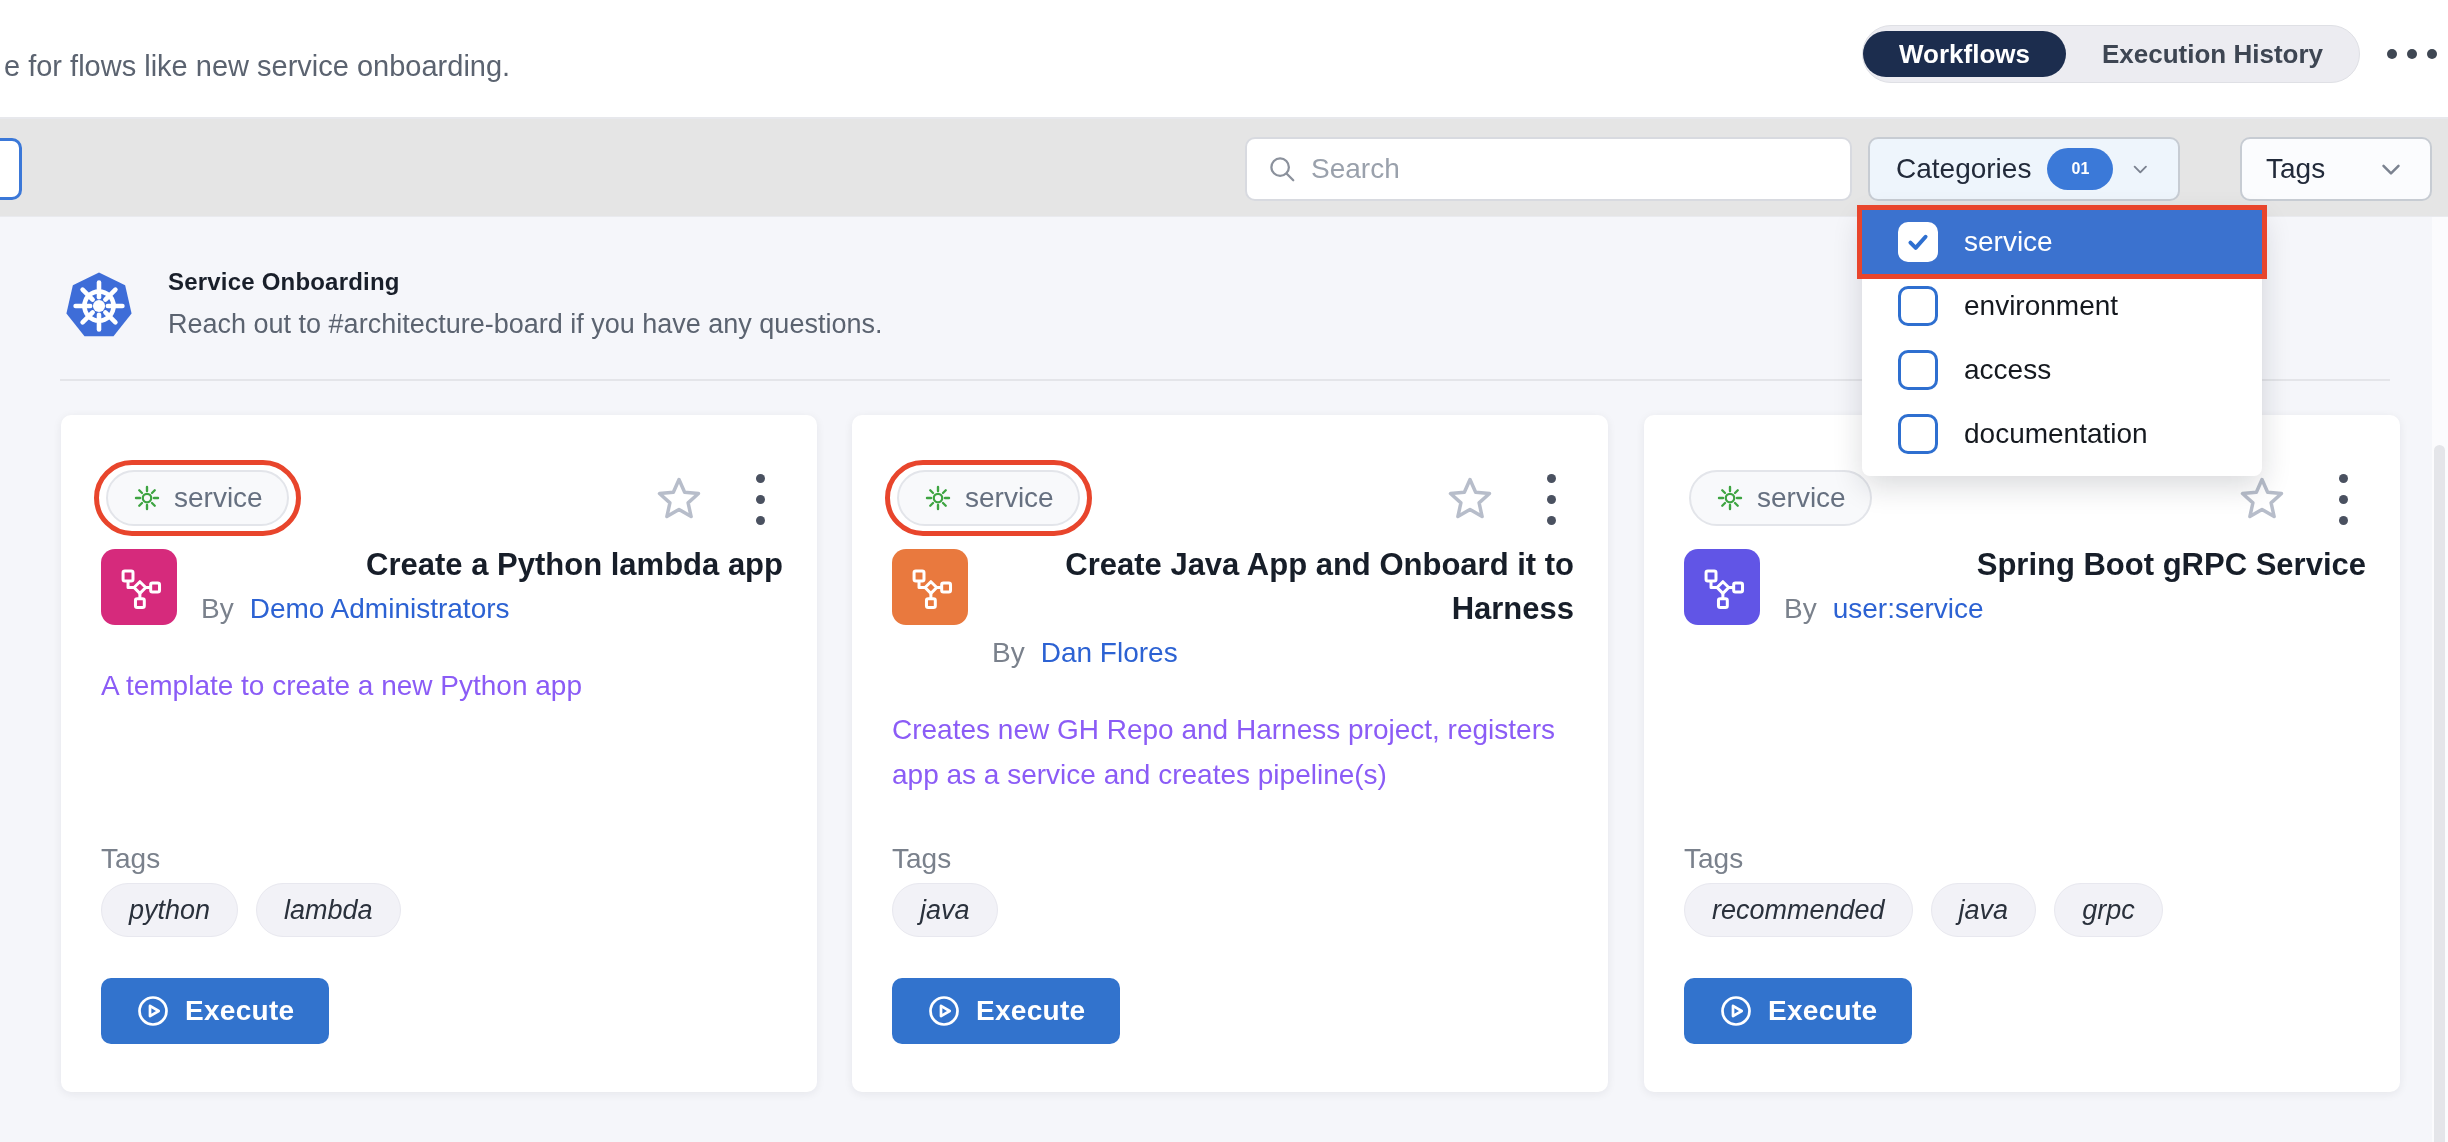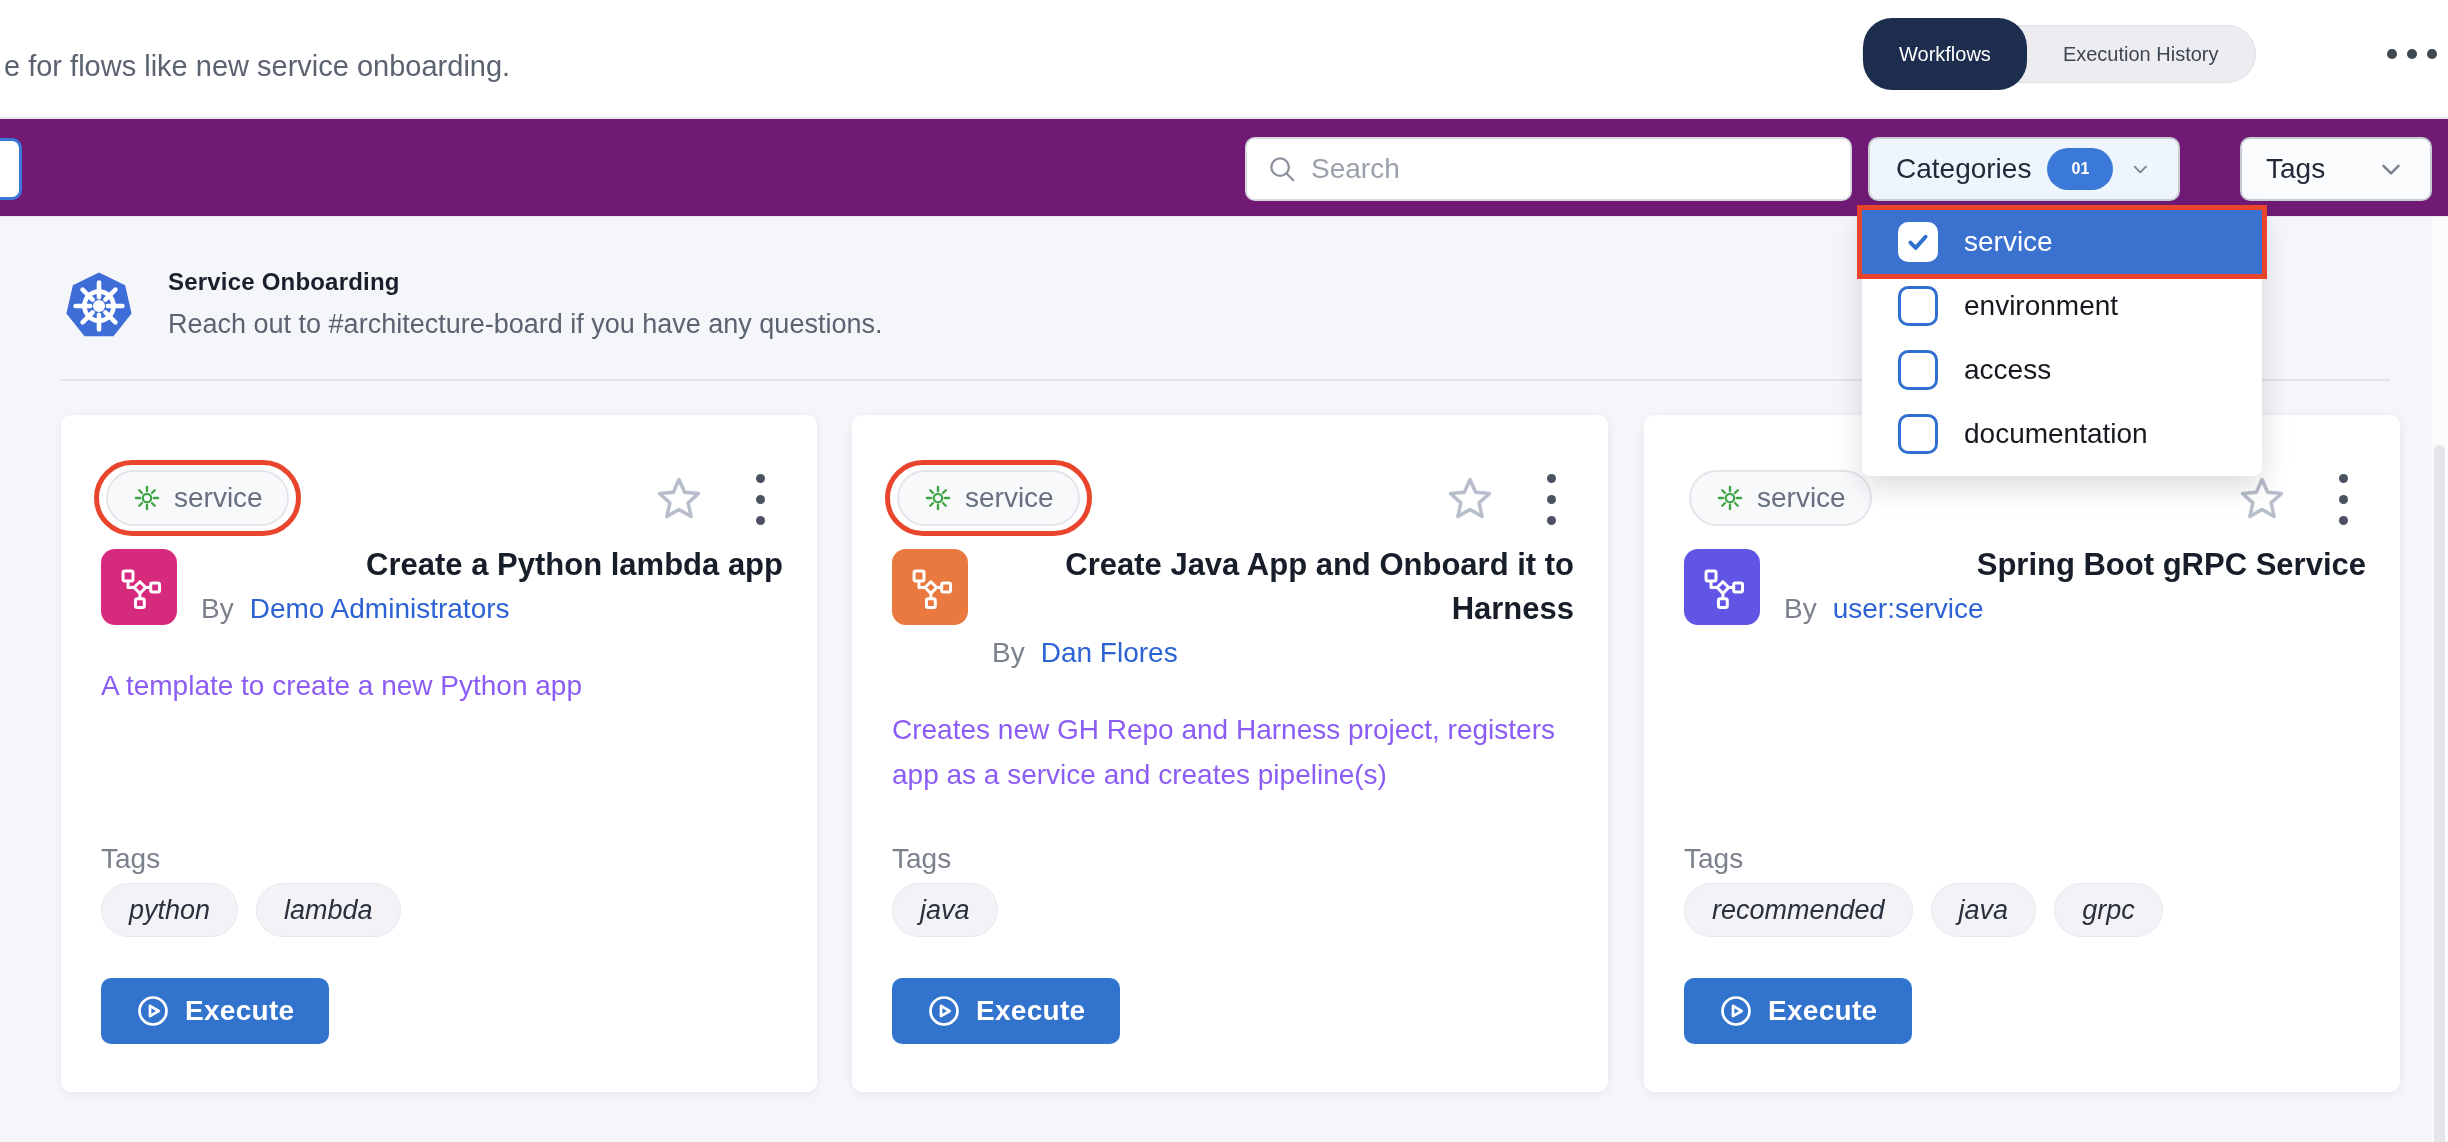--- a/index.html
+++ b/index.html
@@ -4,27 +4,27 @@
 <style>
   * { margin:0; padding:0; box-sizing:border-box; }
   html,body { width:2448px; height:1142px; }
   body { font-family:"Liberation Sans", sans-serif; background:#f5f6fa; overflow:hidden; }
   #app { position:relative; width:2448px; height:1142px; }
 
   
   .topbar { position:absolute; left:0; top:0; width:2448px; height:119px; background:#ffffff; border-bottom:2px solid #e7e8ec; }
   .header-subtitle { position:absolute; left:4px; top:50px; font-size:29px; color:#5b6370; white-space:nowrap; }
   .nav-tabs { position:absolute; left:1862px; top:25px; height:58px; display:flex; align-items:center; background:#ececf1; border:1px solid #dfe0e5; border-radius:29px; }
-  .nav-tab { height:72px; display:flex; align-items:center; padding:0 36px; font-size:20px; font-weight:normal; color:#3e4653; border-radius:29px; cursor:pointer; }
+  .nav-tab { height:46px; display:flex; align-items:center; padding:0 36px; font-size:26px; font-weight:bold; color:#3e4653; border-radius:29px; cursor:pointer; }
   .nav-tab.active { background:#1c2d4e; color:#ffffff; }
   .more-btn { position:absolute; left:2386px; top:36px; width:52px; height:36px; display:flex; align-items:center; justify-content:center; gap:10px; cursor:pointer; }
   .more-btn i { width:10px; height:10px; border-radius:50%; background:#3f4753; }
 
   
-  .toolbar { position:absolute; left:0; top:119px; width:2448px; height:98px; background:#701a75; border-bottom:1px solid #e9eaee; }
+  .toolbar { position:absolute; left:0; top:119px; width:2448px; height:98px; background:#e5e5e5; border-bottom:1px solid #e9eaee; }
   .cut-button { position:absolute; left:-36px; top:19px; width:58px; height:62px; background:#ffffff; border:3px solid #3b78d8; border-radius:10px; }
   .search-box { position:absolute; left:1245px; top:18px; width:607px; height:64px; background:#ffffff; border:2px solid #d8dae0; border-radius:10px; display:flex; align-items:center; padding:0 20px; gap:14px; }
   .search-box input { border:none; outline:none; flex:1; font-size:28px; color:#333a46; font-family:"Liberation Sans",sans-serif; background:transparent; }
   .search-box input::placeholder { color:#9aa1ac; }
   .filter-btn { position:absolute; top:18px; height:64px; border:2px solid #c7ccd3; border-radius:10px; display:flex; align-items:center; cursor:pointer; }
   .filter-btn .flabel { font-size:28px; font-weight:normal; color:#222a3a; }
   .categories-btn { left:1868px; width:312px; background:#eef5fc; padding:0 26px; gap:16px; }
   .count-badge { background:#3b79d8; color:#fff; font-size:16px; font-weight:bold; border-radius:22px; min-width:66px; height:42px; display:flex; align-items:center; justify-content:center; }
   .categories-btn .chev { margin-left:auto; }
   .tags-btn { left:2240px; width:192px; background:#fbfcfe; padding:0 24px; justify-content:space-between; }

